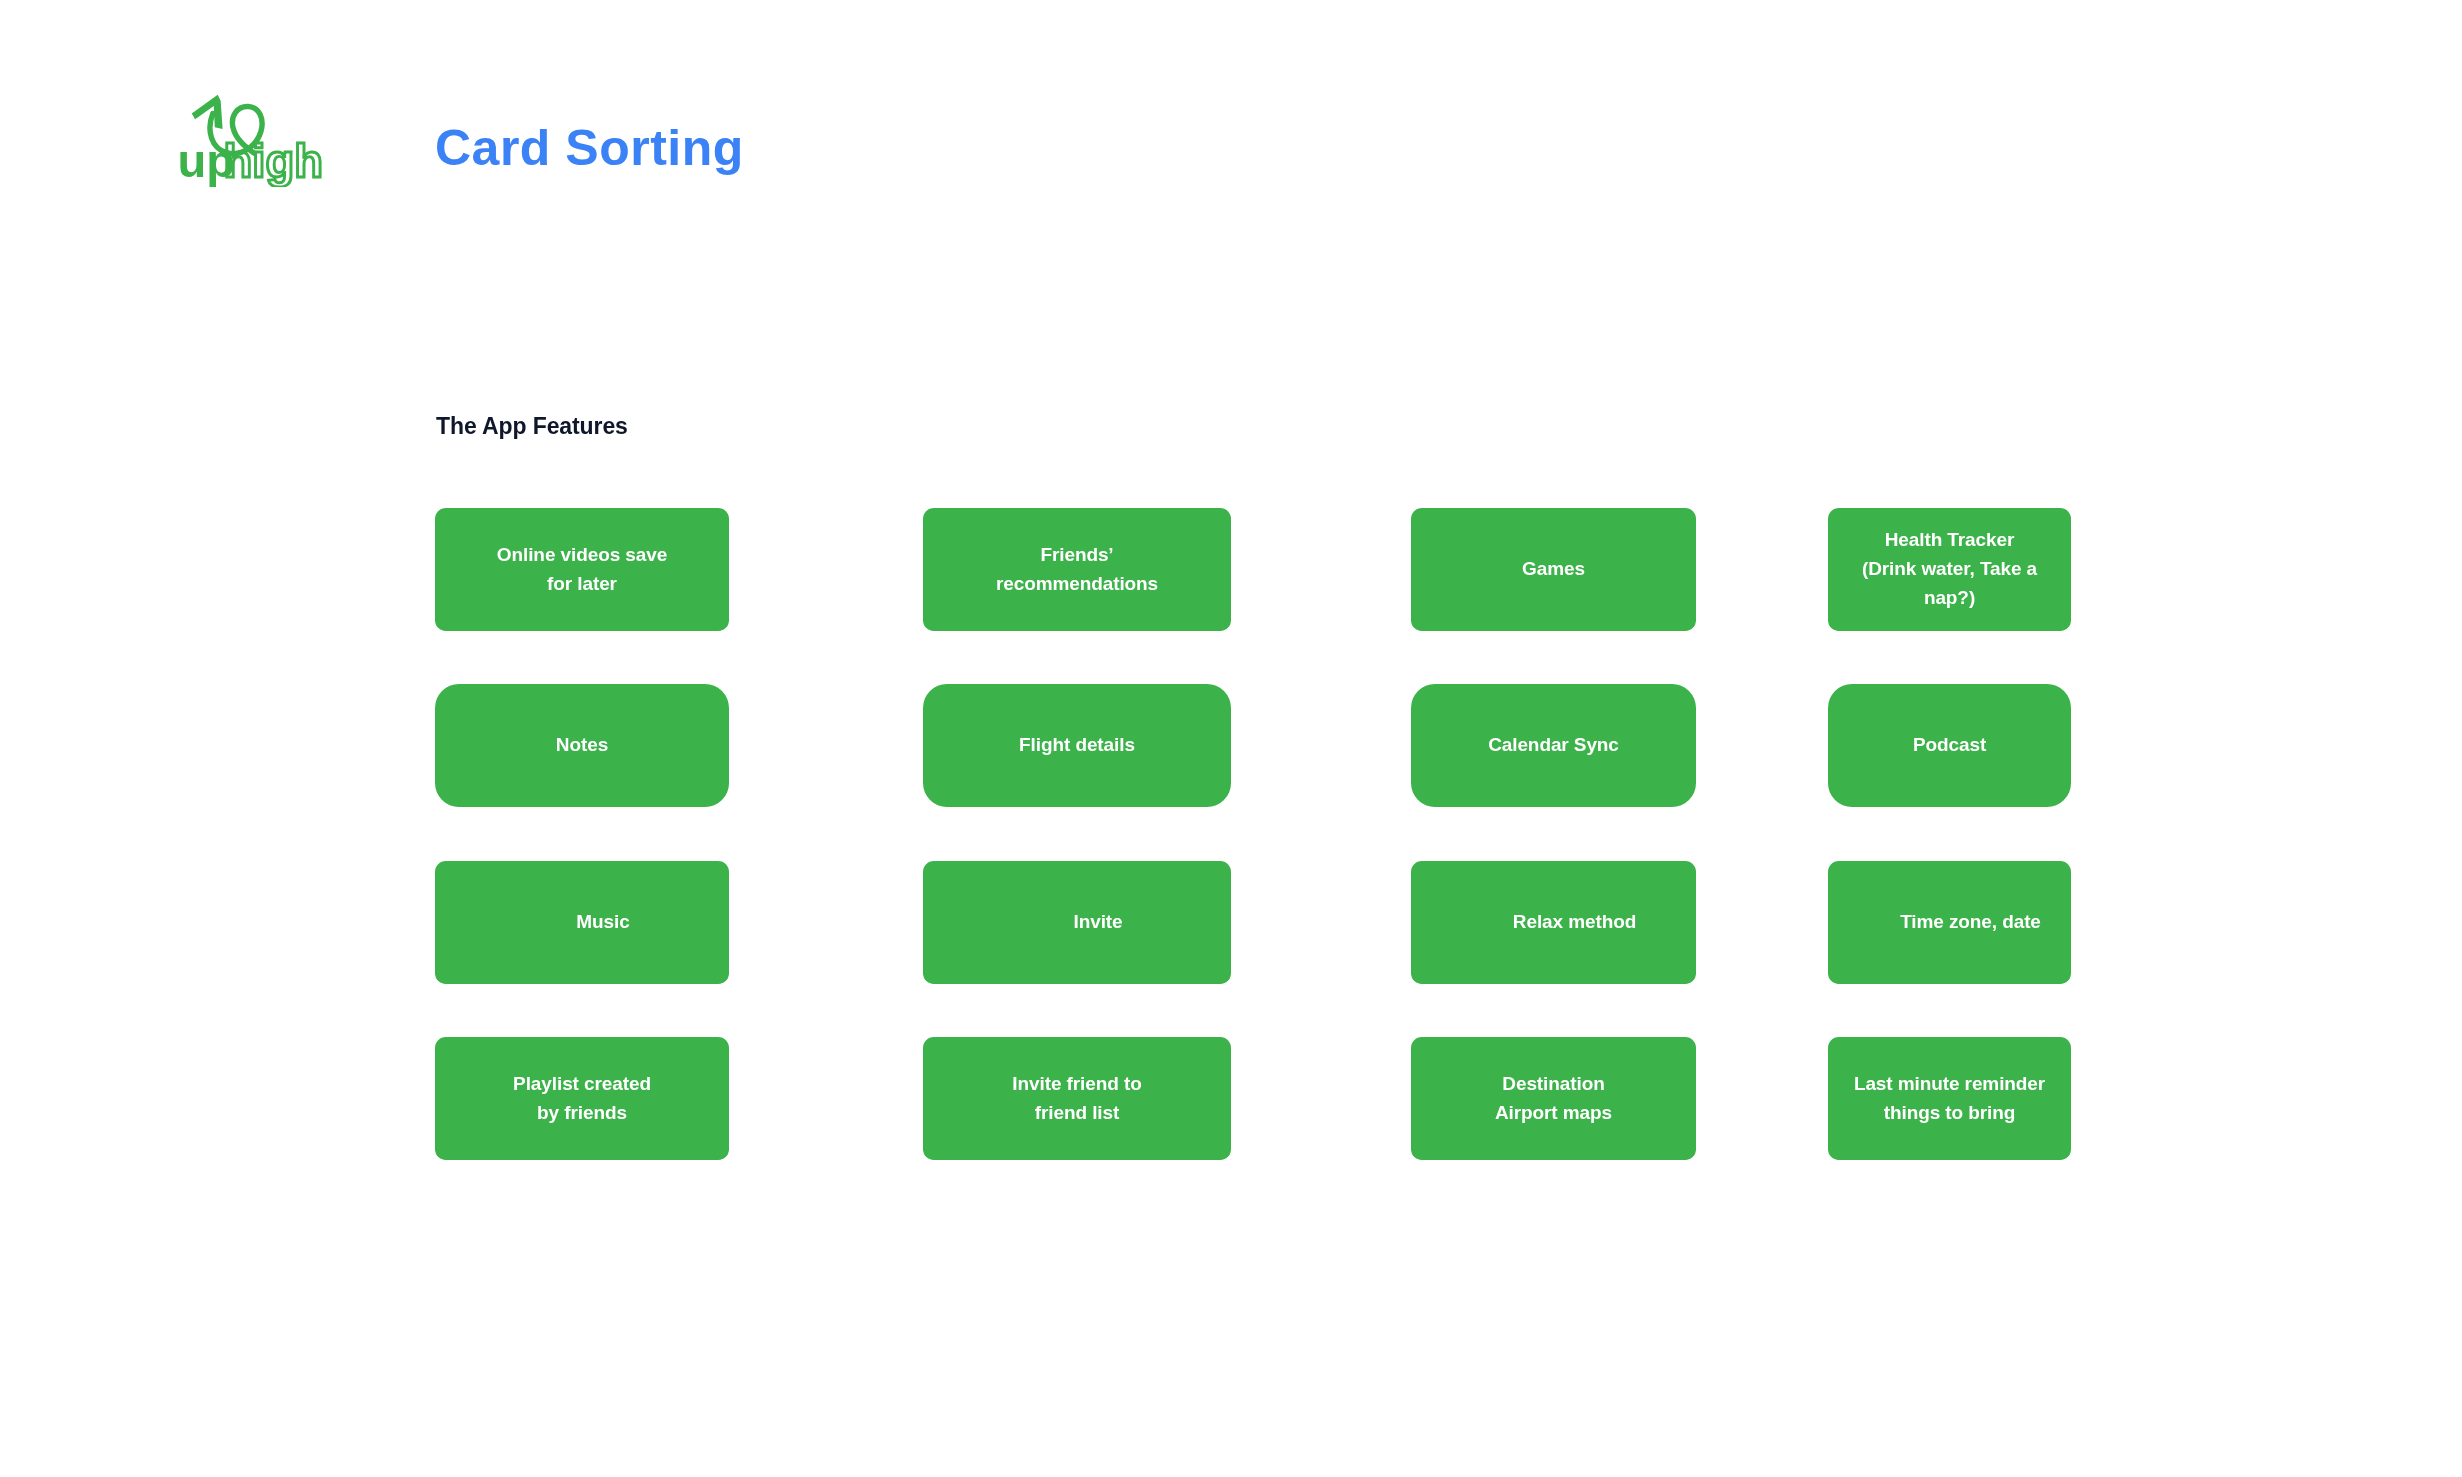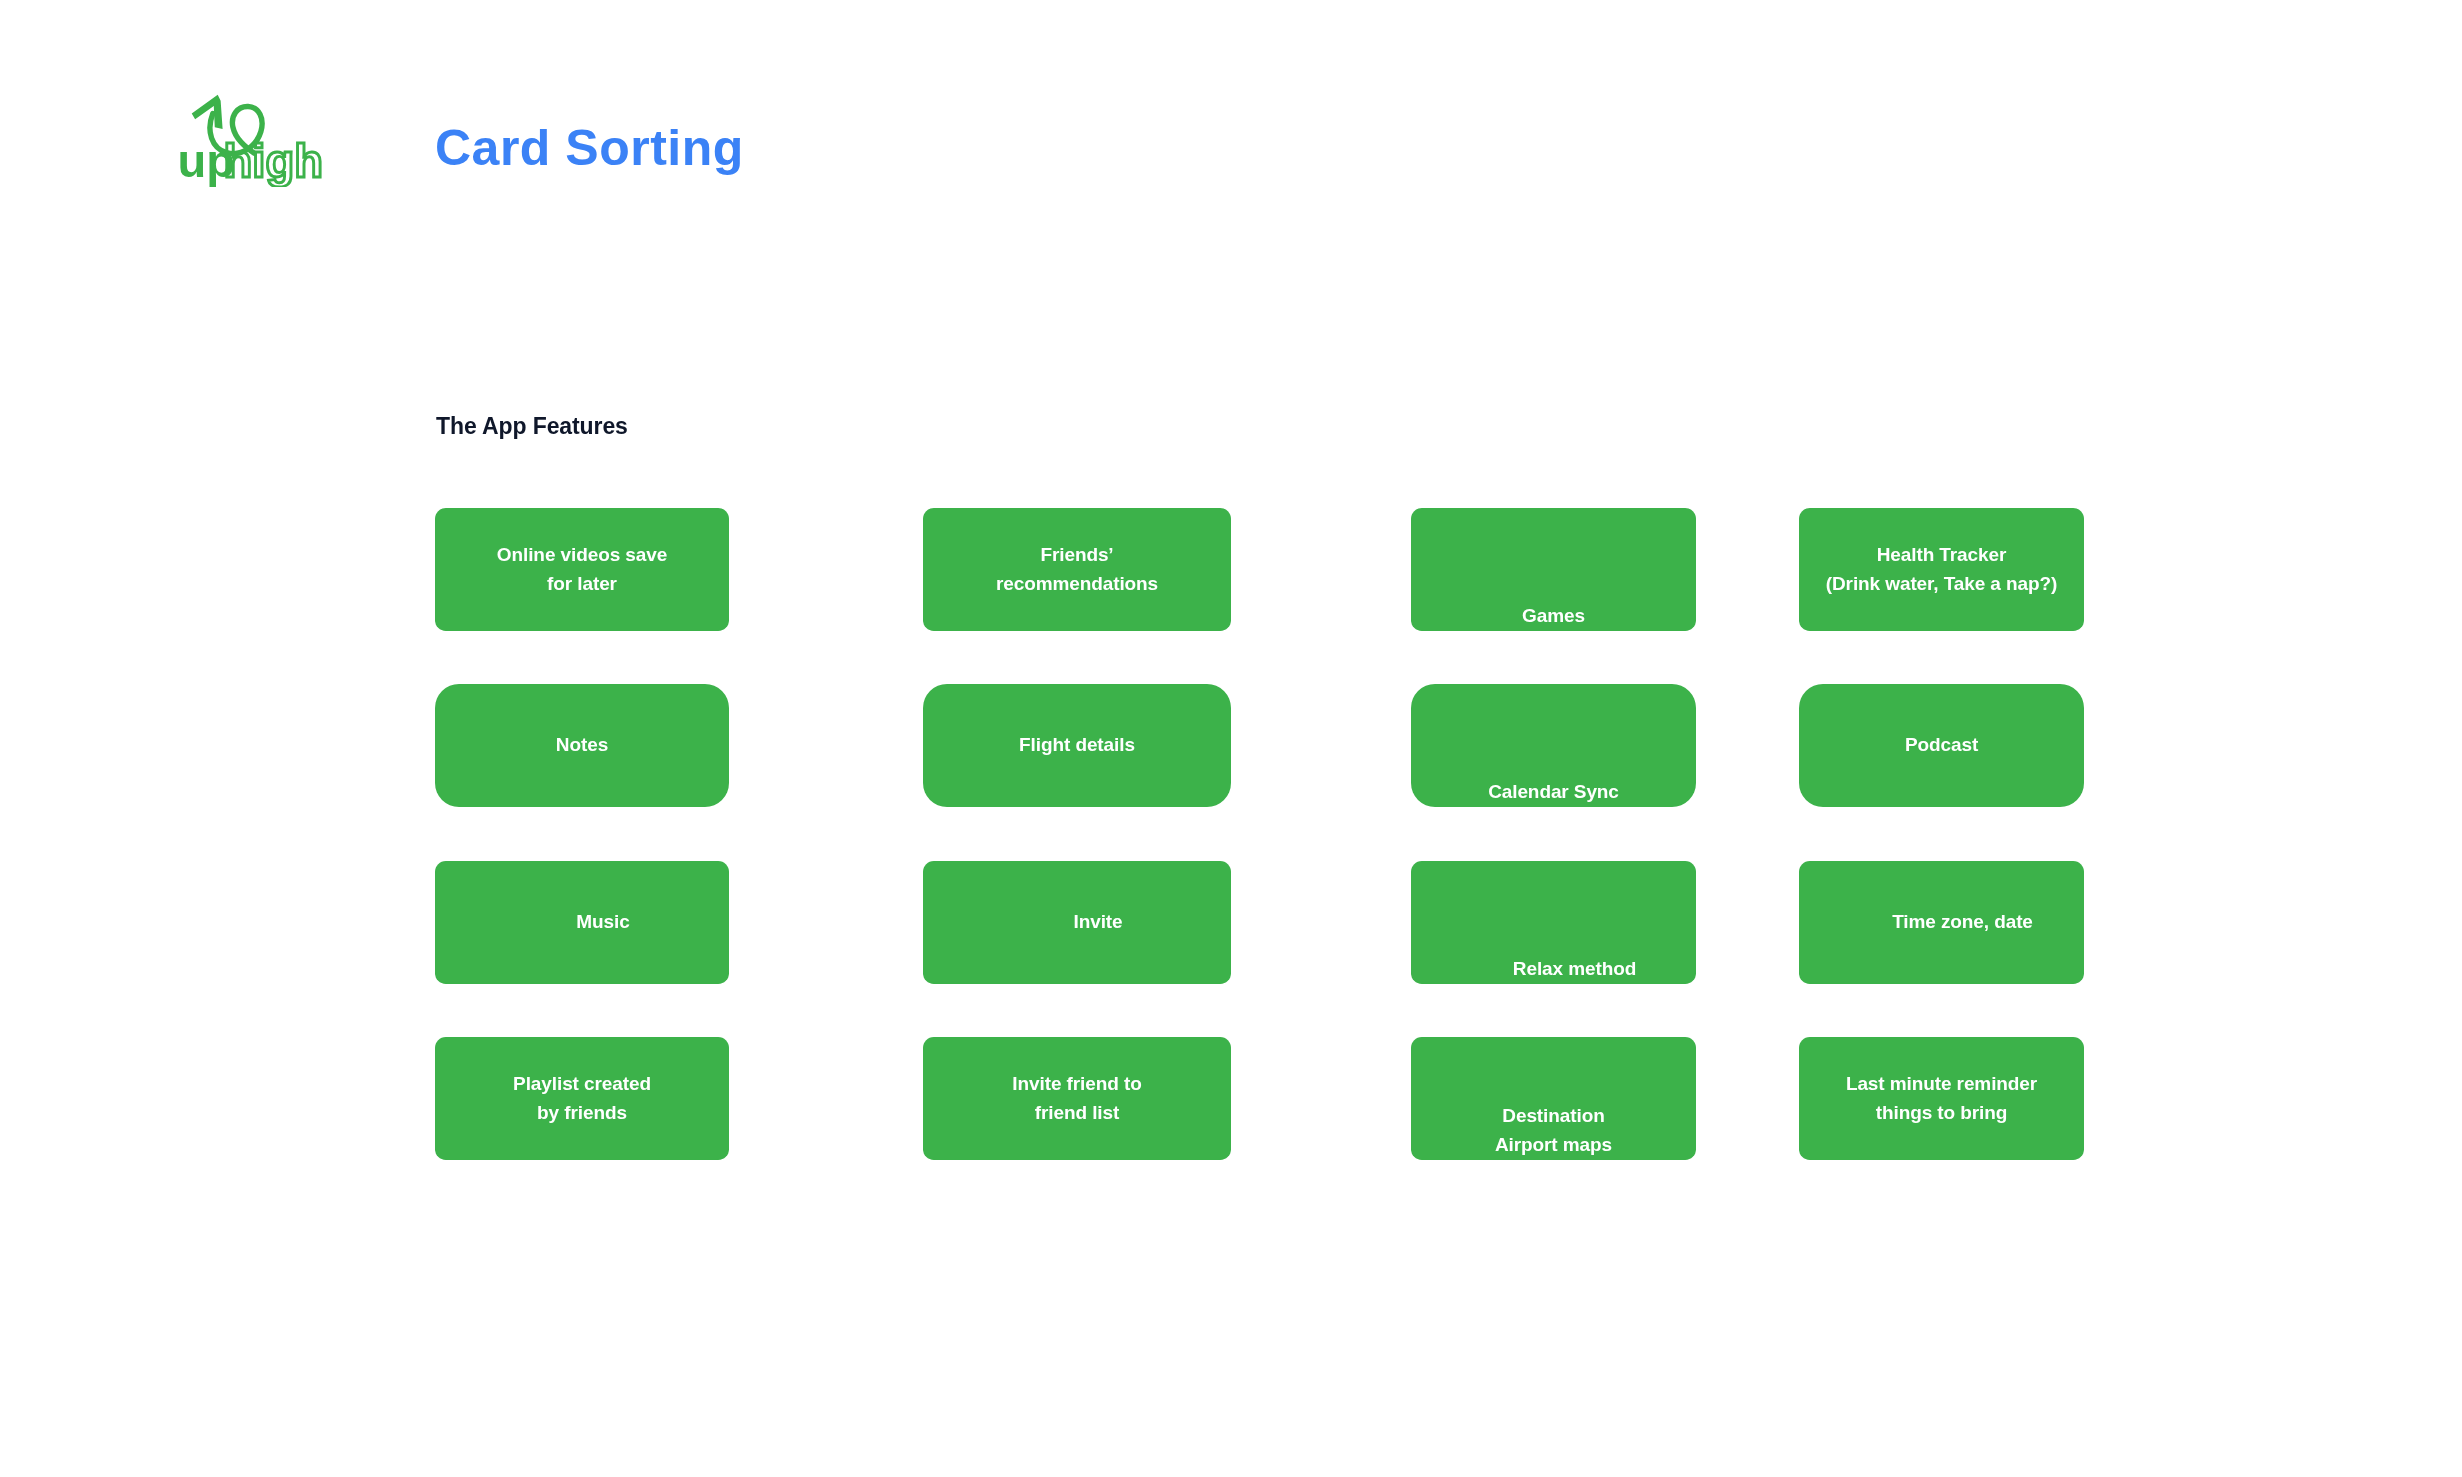--- a/index.html
+++ b/index.html
@@ -94,22 +94,22 @@
     line-height: 1.52;
     color: #ffffff;
     letter-spacing: -0.1px;
     white-space: pre-line;
     padding: 0 5.9px;
   }
 
   
   .col-0 { left: 0px;    width: 294px; }
   .col-1 { left: 488px;  width: 308px; }
-  .col-2 { left: 976px; width: 285px; align-items: flex-end; }
-  .col-3 { left: 1364px; width: 285px; }
+  .col-2 { left: 976px; width: 285px; }
+  .col-3 { left: 1393px; width: 243px; }
 
   
   .row-0 { top: 0px; }
   .row-1 { top: 176px; border-radius: 24px; }
   .row-2 { top: 353px; padding-left: 42px; }
   .row-3 { top: 529px; }
 </style>
 </head>
 <body>
 

